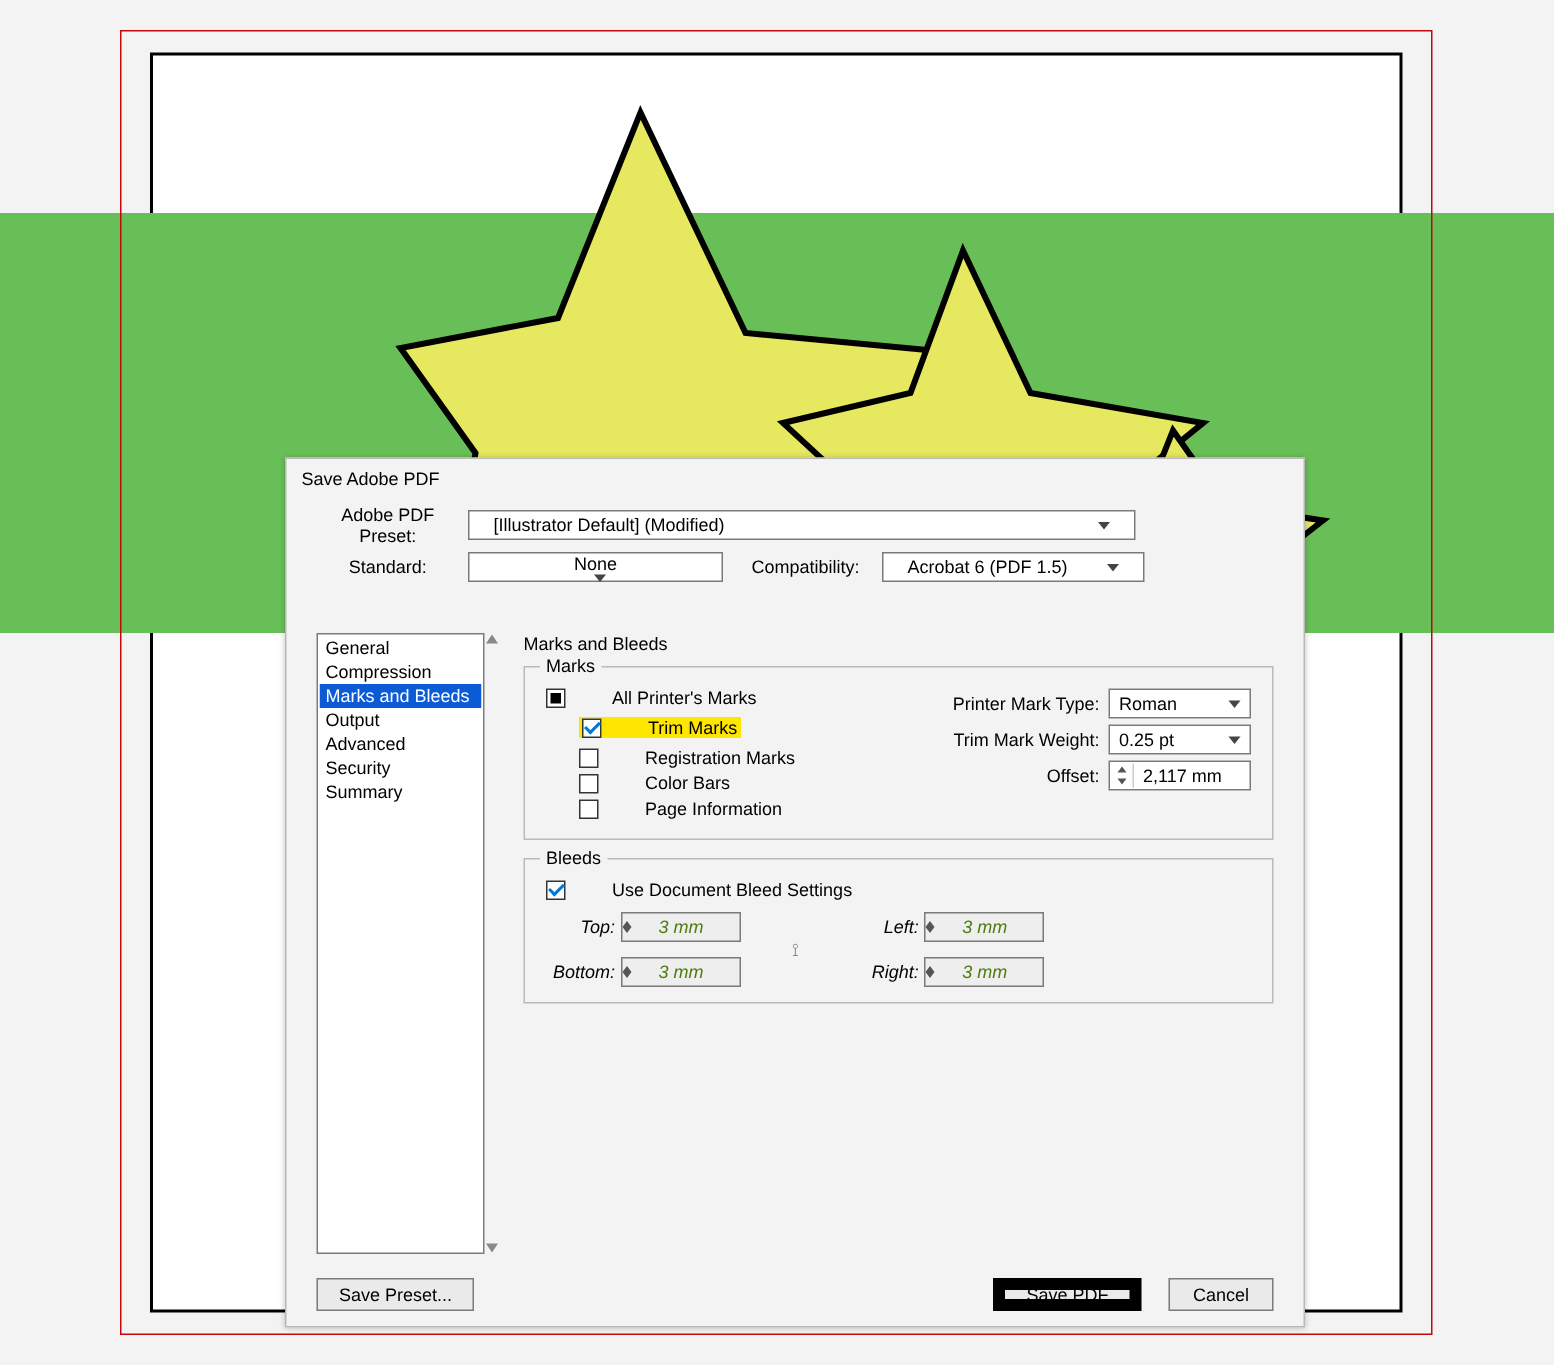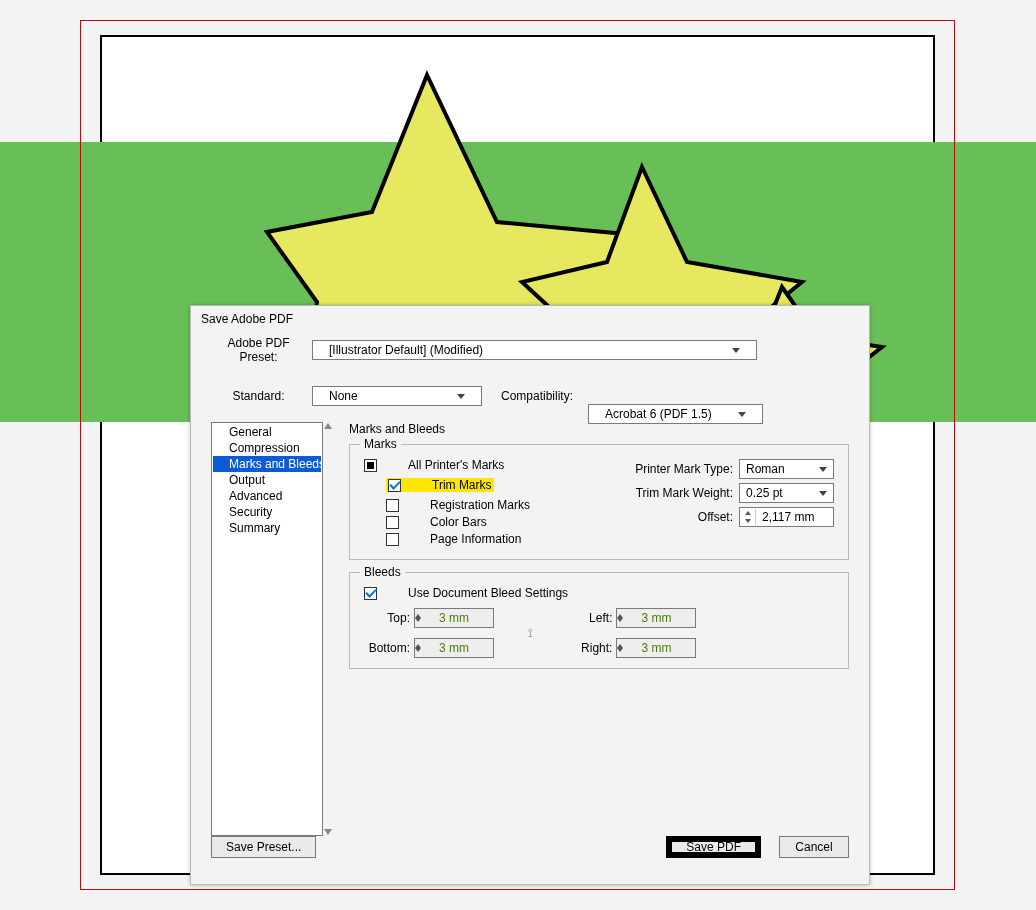--- a/index.html
+++ b/index.html
@@ -12,27 +12,27 @@
 
   .dialog{position:absolute;left:190px;top:305px;width:680px;height:580px;background:#f3f3f3;border:1px solid #b9b9b9;box-shadow:0 0 4px rgba(0,0,0,0.25);box-sizing:border-box;}
   .dialog-title{padding:6px 10px 4px 10px;font-size:12px;}
   .dialog-body{position:absolute;left:0;top:26px;right:0;bottom:40px;}
 
   .row{display:flex;align-items:center;margin:4px 20px 4px 20px;}
   .row .label{text-align:center;width:95px;margin-right:6px;font-size:12px;}
   .select{height:20px;background:#fff;border:1px solid #7a7a7a;border-radius:0;display:flex;align-items:center;justify-content:space-between;padding:0 16px;font-size:12px;box-sizing:border-box;}
   .caret{width:0;height:0;border-left:4px solid transparent;border-right:4px solid transparent;border-top:5px solid #444;margin-left:6px;}
   .preset{width:445px;}
-  .standard{width:170px;}
-  .compat{width:175px;margin-top:36px;}
+  .standard{width:170px;flex-direction:column;}
+  .compat{width:175px;}
 
   .lower{position:absolute;left:20px;top:90px;right:20px;bottom:6px;display:flex;}
   .sidebar{width:112px;height:414px;border:1px solid #7a7a7a;background:#fff;position:relative;box-sizing:border-box;}
   .sidebar-inner{position:absolute;inset:1px;overflow:hidden;}
-  .sidebar-item{padding:1px 16px;font-size:12px;cursor:default;white-space:nowrap;}
+  .sidebar-item{padding:1px 4px;font-size:12px;cursor:default;white-space:nowrap;}
   .sidebar-item.selected{background:#0a5bd5;color:#fff;}
   .sidebar-scroll{position:absolute;right:-10px;top:0;bottom:0;width:9px;display:flex;flex-direction:column;justify-content:space-between;align-items:center;}
   .scroll-arrow{width:0;height:0;border-left:4px solid transparent;border-right:4px solid transparent;}
   .scroll-arrow.up{border-bottom:6px solid #888;}
   .scroll-arrow.down{border-top:6px solid #888;}
 
   .panel{flex:1;margin-left:26px;}
   .panel-title{font-size:12px;margin:0 0 8px 0;}
 
   .fieldset{border:1px solid #b9b9b9;margin:0 0 12px 0;padding:10px 14px 10px 14px;position:relative;}
@@ -53,30 +53,30 @@
   .marks-right .r-input{width:95px;}
   .small-select{height:20px;border:1px solid #7a7a7a;background:#fff;display:flex;align-items:center;justify-content:space-between;padding:0 6px;font-size:12px;box-sizing:border-box;}
   .spinner{height:20px;border:1px solid #7a7a7a;background:#fff;display:flex;align-items:center;padding-left:4px;font-size:12px;box-sizing:border-box;position:relative;}
   .spinner .spbtns{position:absolute;left:1px;top:1px;bottom:1px;width:14px;border-right:1px solid #ccc;display:flex;flex-direction:column;}
   .spinner .sptxt{margin-left:18px;}
   .sp-arrow{flex:1;display:flex;align-items:center;justify-content:center;}
   .sp-arrow::after{content:"";width:0;height:0;border-left:3px solid transparent;border-right:3px solid transparent;}
   .sp-arrow.up::after{border-bottom:4px solid #555;}
   .sp-arrow.down::after{border-top:4px solid #555;}
   .bleeds-grid{display:flex;margin-top:8px;align-items:center;}
-  .bl-col{display:flex;flex-direction:column;gap:10px;}
+  .bl-col{display:flex;flex-direction:column;gap:10px;font-style:italic;}
   .bl-row{display:flex;align-items:center;}
   .bl-label{width:46px;text-align:right;margin-right:4px;font-size:12px;}
   .bl-spinner{width:80px;height:20px;border:1px solid #7a7a7a;background:#eee;display:flex;align-items:center;position:relative;box-sizing:border-box;}
   .bl-spinner .sptxt{margin-left:18px;color:#4d7c0f;}
   .link-icon{margin:0 34px;color:#888;}
 
-  .footer{position:absolute;left:0;right:0;bottom:24px;height:26px;display:flex;align-items:center;justify-content:space-between;padding:0 20px;}
+  .footer{position:absolute;left:0;right:0;bottom:8px;height:26px;display:flex;align-items:center;justify-content:space-between;padding:0 20px;}
   .btn{height:22px;border:1px solid #7a7a7a;background:#eaeaea;padding:0 14px;font-size:12px;display:flex;align-items:center;justify-content:center;min-width:70px;box-sizing:border-box;}
-  .btn.primary{border:6px solid #000000;min-width:76px;}
+  .btn.primary{border:8px solid #000000;min-width:76px;}
   .btn-group{display:flex;gap:18px;}
 </style>
 </head>
 <body>
 
 <div class="stage">
   <div class="artboard"></div>
   <div class="green-band"></div>
 
   <svg class="star-svg" viewBox="0 0 831 836">

